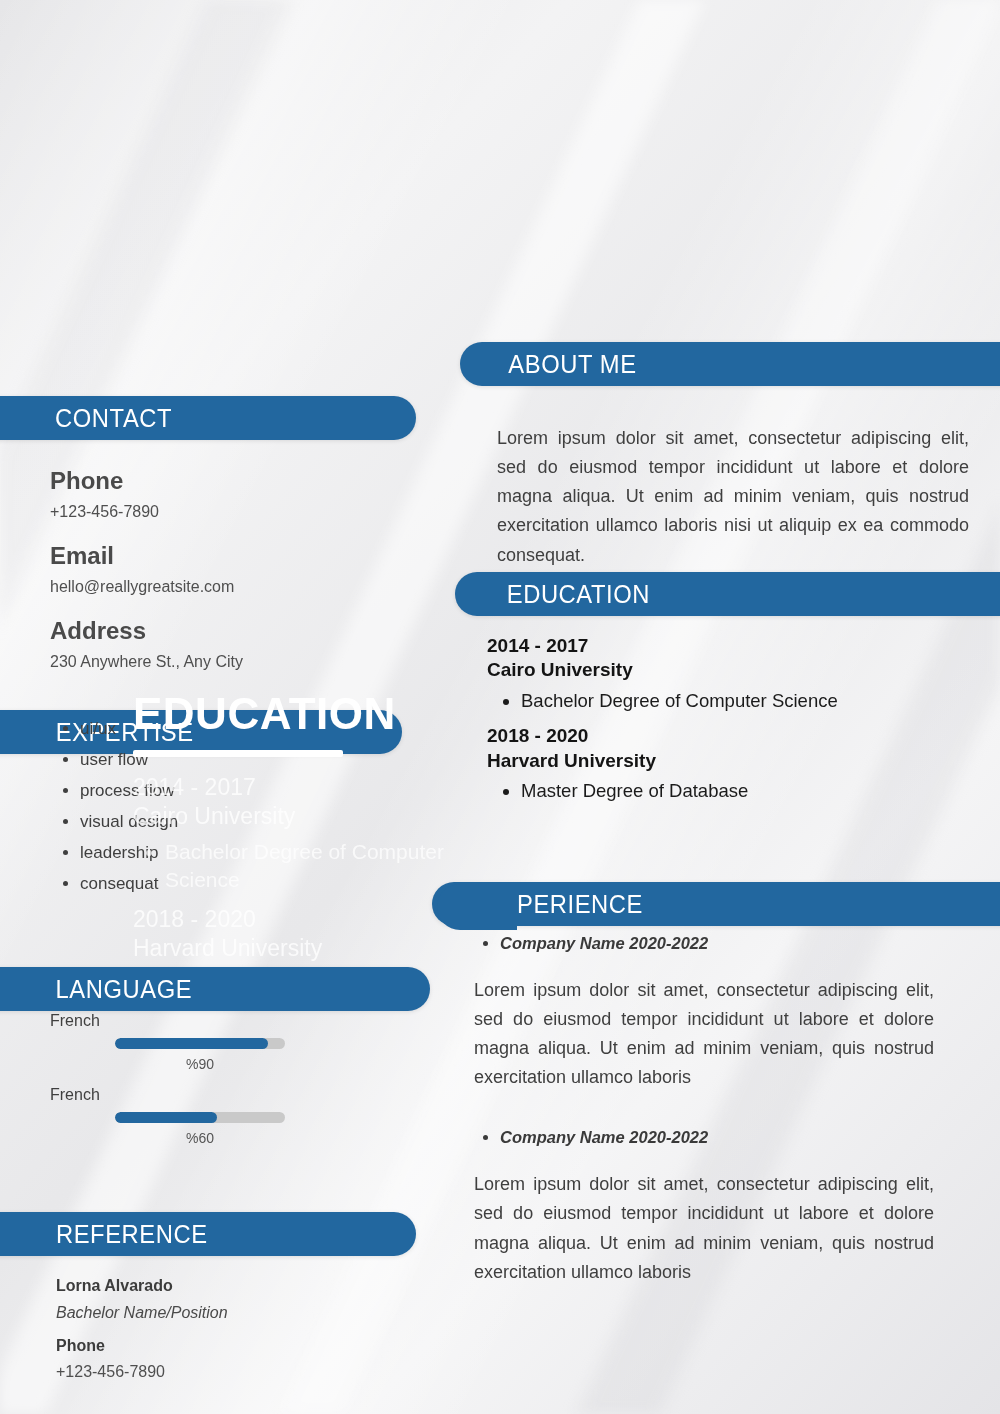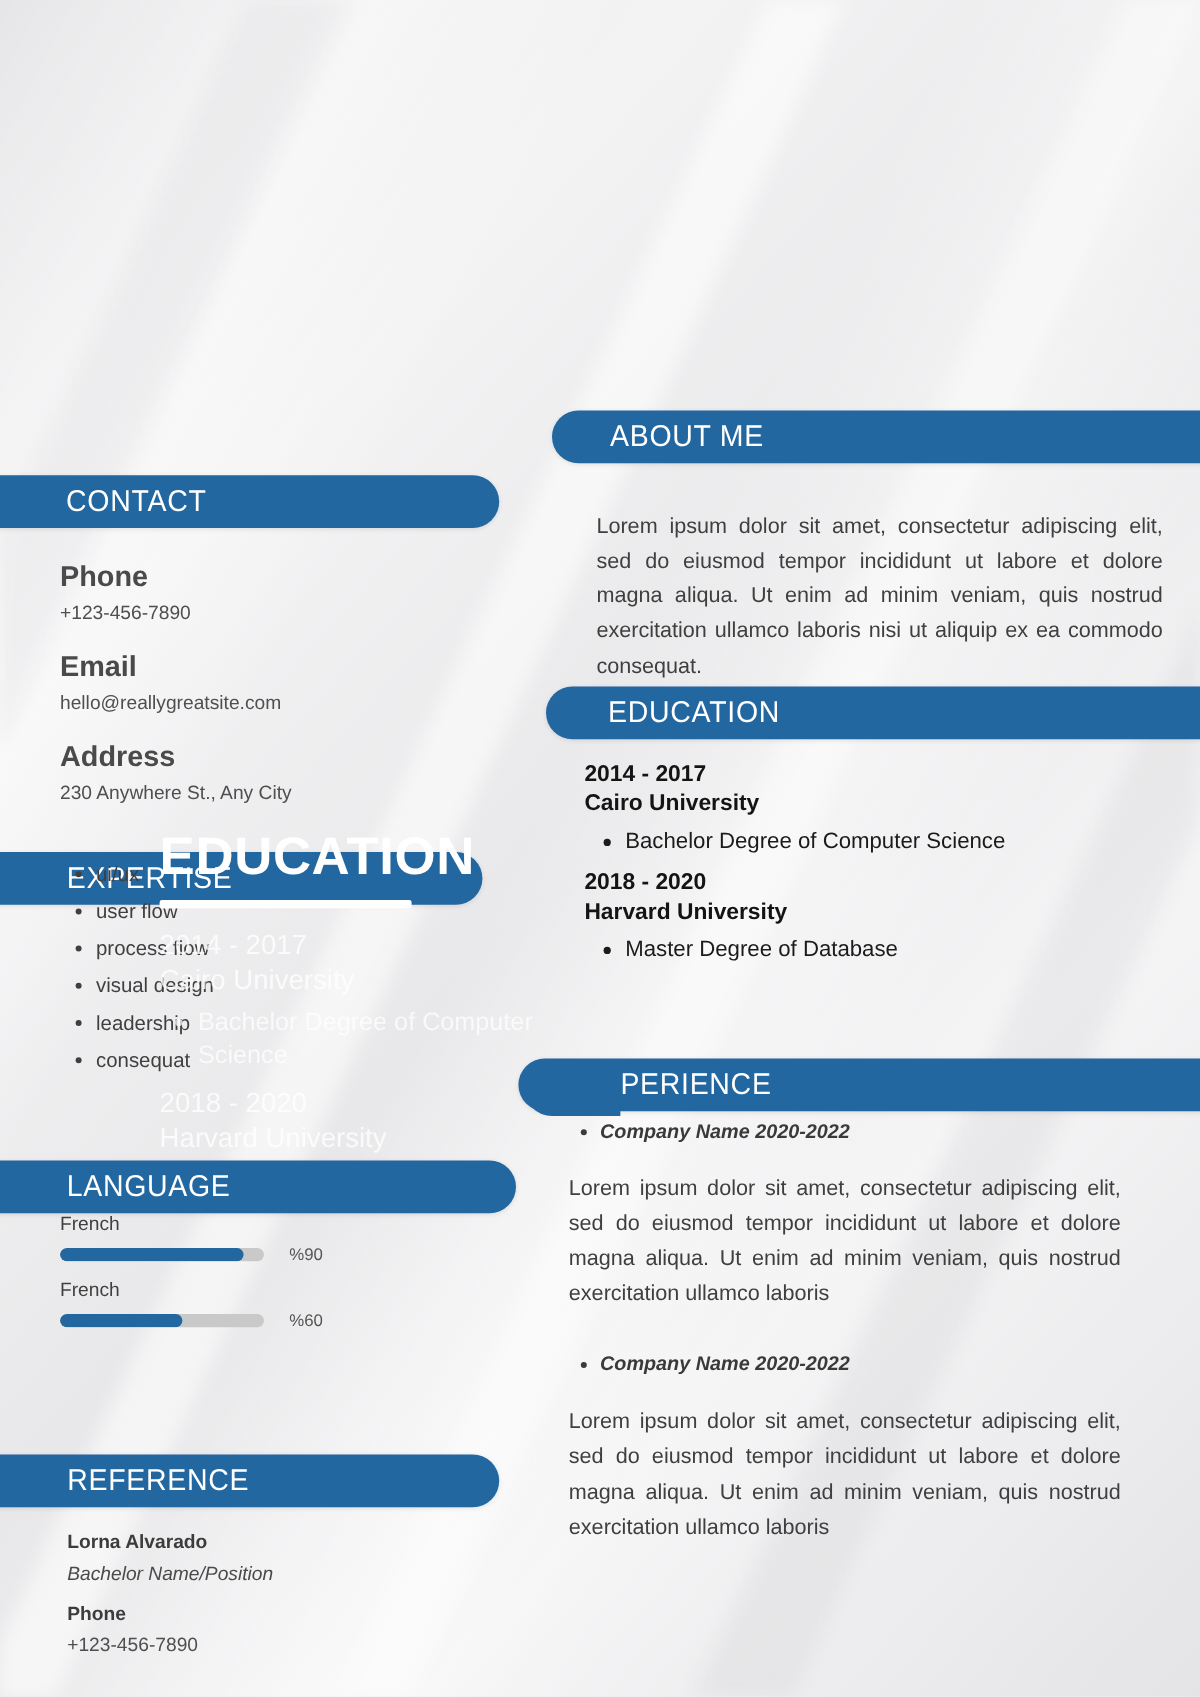--- a/index.html
+++ b/index.html
@@ -80,21 +80,21 @@
 
   
   #expertise-body{top:720px;}
   .bullets{margin:0;padding:0 0 0 30px;list-style:disc;}
   .bullets li{font-size:17px;color:#3f3f3f;line-height:1;margin-bottom:14px;}
 
   
   #language-body{top:1013px;width:300px;}
   .lang-row{margin-bottom:14px;}
   .lang-name{font-size:16px;color:#3f3f3f;margin-bottom:9px;line-height:1;}
-  .lang-bar-wrap{display:flex;align-items:center;gap:21px;}
+  .lang-bar-wrap{display:flex;align-items:center;gap:8px;flex-direction:column;}
   .lang-track{flex:0 0 auto;width:170px;height:11px;border-radius:6px;background:#c9c9c9;position:relative;overflow:hidden;}
   .lang-fill{position:absolute;left:0;top:0;bottom:0;border-radius:6px;background:#22679f;}
   .lang-pct{font-size:14px;color:#555;line-height:1;}
 
   
   #reference-body{top:1277px;}
   .ref-name{font-size:16px;font-weight:700;color:#3c3c3c;line-height:1.1;margin-bottom:9px;}
   .ref-pos{font-size:16px;font-style:italic;color:#4a4a4a;line-height:1.1;margin-bottom:16px;}
   .ref-plabel{font-size:16px;font-weight:700;color:#3c3c3c;line-height:1.1;margin-bottom:8px;}
   .ref-pval{font-size:16px;color:#4f4f4f;line-height:1.1;}

